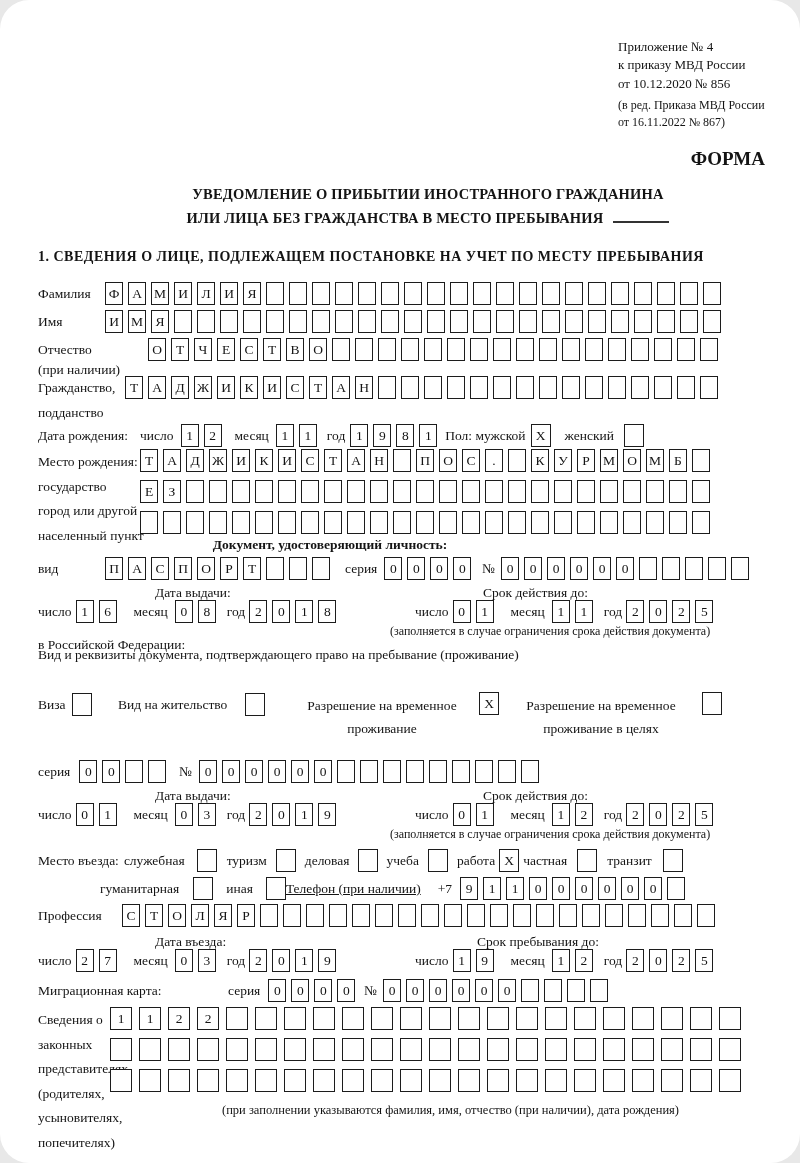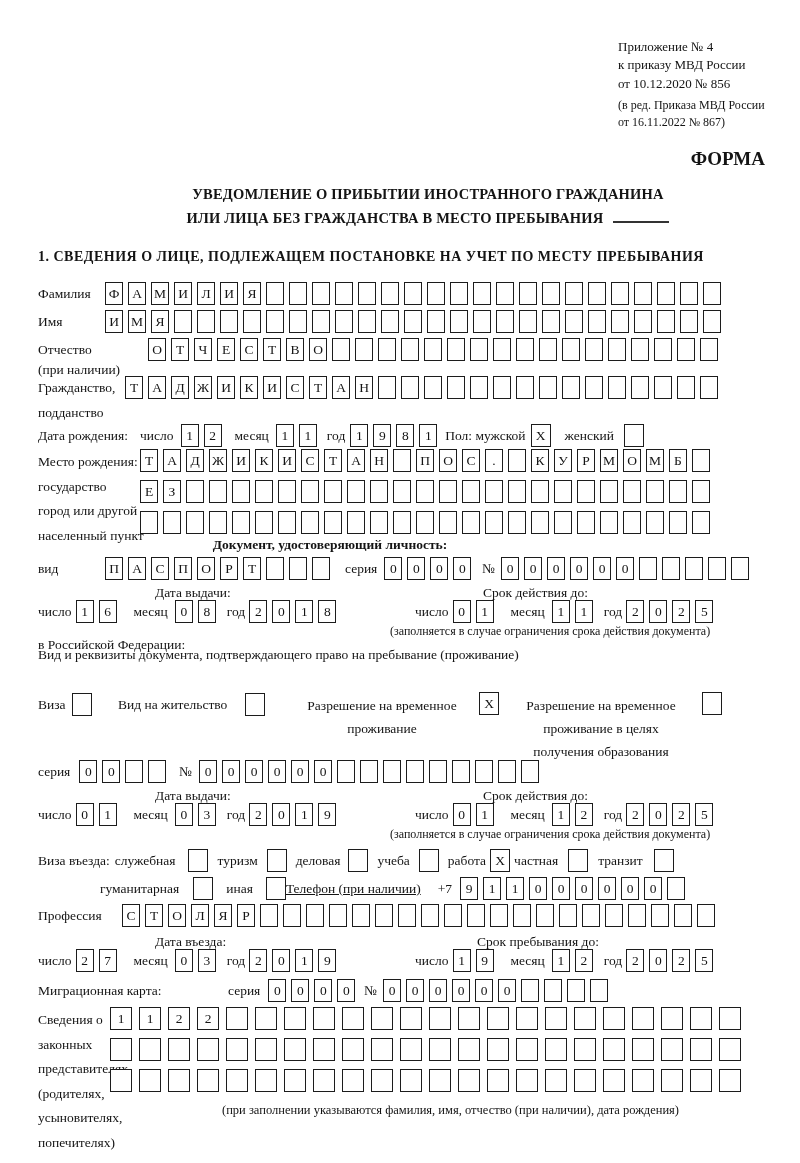--- a/index.html
+++ b/index.html
@@ -1,18 +1,18 @@
 <!DOCTYPE html>
 <html><head>
 <meta charset="utf-8">
 <style>
   html,body{margin:0;padding:0;background:#e8e8e8;}
   .page{position:relative;width:800px;height:1163px;background:#ffffff;
         font-family:"Liberation Serif","DejaVu Serif",serif;color:#141414;
-        overflow:hidden;margin:0 auto;}
+        overflow:hidden;margin:0 auto;border-radius:29px;}
   .abs{position:absolute;}
   .row{position:absolute;display:flex;align-items:center;white-space:nowrap;}
   .lbl{font-size:13.5px;flex:none;}
   .small{font-size:12px;}
   .b{font-weight:bold;}
   .cells{display:inline-flex;flex:none;}
   .cell{flex:none;width:16px;height:21px;border:1.5px solid #1c1c1c;margin-right:5px;
         display:inline-flex;align-items:center;justify-content:center;
         font-size:13.5px;line-height:1;background:#fff;}
   .wide .cell{width:20px;margin-right:7px;}
@@ -398,21 +398,20 @@
     <span class="cb"></span>
   </div>
   <div class="abs ctr" style="top:694px;left:298px;width:168px;font-size:13.5px;line-height:23px;">
     <div>Разрешение на временное</div>
     <div>проживание</div>
   </div>
   <span class="cb abs" style="top:692px;left:479px;">X</span>
   <div class="abs ctr" style="top:694px;left:512px;width:178px;font-size:13.5px;line-height:23px;">
     <div>Разрешение на временное</div>
     <div>проживание в целях</div>
-    <div>получения образования</div>
   </div>
   <span class="cb abs" style="top:692px;left:702px;"></span>
 
   <div class="row" style="top:760px;left:38px;">
     <span class="lbl" style="margin-right:9px;">серия</span>
     <span class="cells">
         <span class="cell">0</span>
         <span class="cell">0</span>
         <span class="cell"></span>
         <span class="cell"></span>
@@ -474,21 +473,21 @@
     <span class="cells">
         <span class="cell">2</span>
         <span class="cell">0</span>
         <span class="cell">2</span>
         <span class="cell">5</span>
       </span>
   </div>
   <div class="abs small" style="top:827px;left:390px;">(заполняется в случае ограничения срока действия документа)</div>
 
   <div class="row" style="top:849px;left:38px;">
-    <span class="lbl">Виза въезда:</span>
+    <span class="lbl">Место въезда:</span>
     <span class="lbl" style="margin-left:5px;">служебная</span>
     <span class="cb" style="margin-left:12px;"></span>
     <span class="lbl" style="margin-left:10px;">туризм</span>
     <span class="cb" style="margin-left:9px;"></span>
     <span class="lbl" style="margin-left:9px;">деловая</span>
     <span class="cb" style="margin-left:8px;"></span>
     <span class="lbl" style="margin-left:9px;">учеба</span>
     <span class="cb" style="margin-left:9px;"></span>
     <span class="lbl" style="margin-left:9px;">работа</span>
     <span class="cb" style="margin-left:4px;">X</span>

